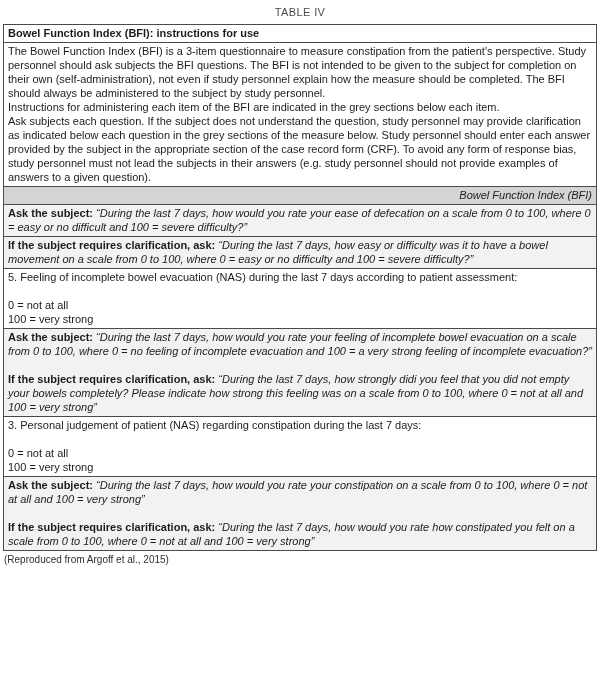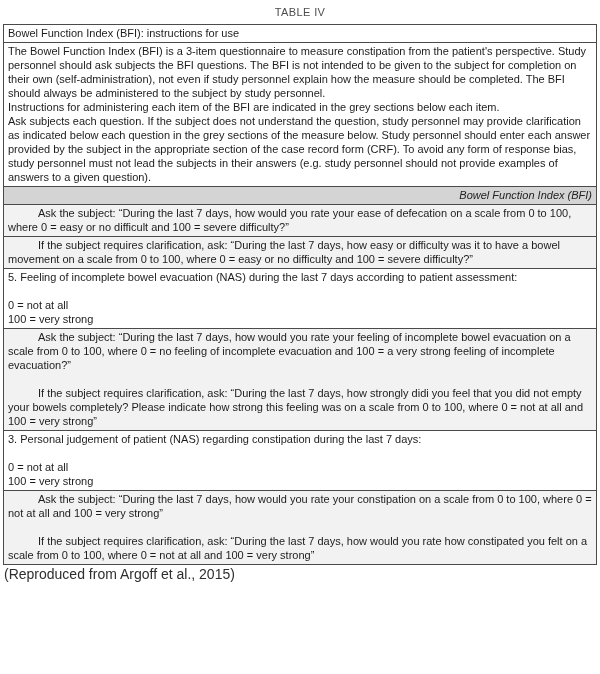--- a/index.html
+++ b/index.html
@@ -26,37 +26,37 @@
   table.bfi {
     width: 100%;
     border-collapse: collapse;
     table-layout: fixed;
   }
   table.bfi td {
     border: 1px solid var(--border, #4a4a4a);
     padding: 1px 4px 2px 4px;
     vertical-align: top;
   }
-  .bold { font-weight: normal; margin-left: 30px; }
+  .bold { font-weight: bold; }
 
   td.band {
     background: var(--band-bg, #d4d4d4);
     text-align: right;
     font-style: italic;
     color: #222;
   }
   td.grey { background: var(--section-bg, #f2f2f2); }
-  td.grey .quote { }
+  td.grey .quote { font-style: italic; }
 
   .spacer { height: 14px; }
   .para-gap { margin-top: 14px; }
 
   .footer-note {
     padding: 2px 1px 0 1px;
-    font-size: 14px;
+    font-size: 10px;
     color: #2e2e2e;
   }
 </style>
 </head>
 <body>
 
 <div class="page">
 
   <div class="caption">
     <div class="line1">TABLE IV</div>

